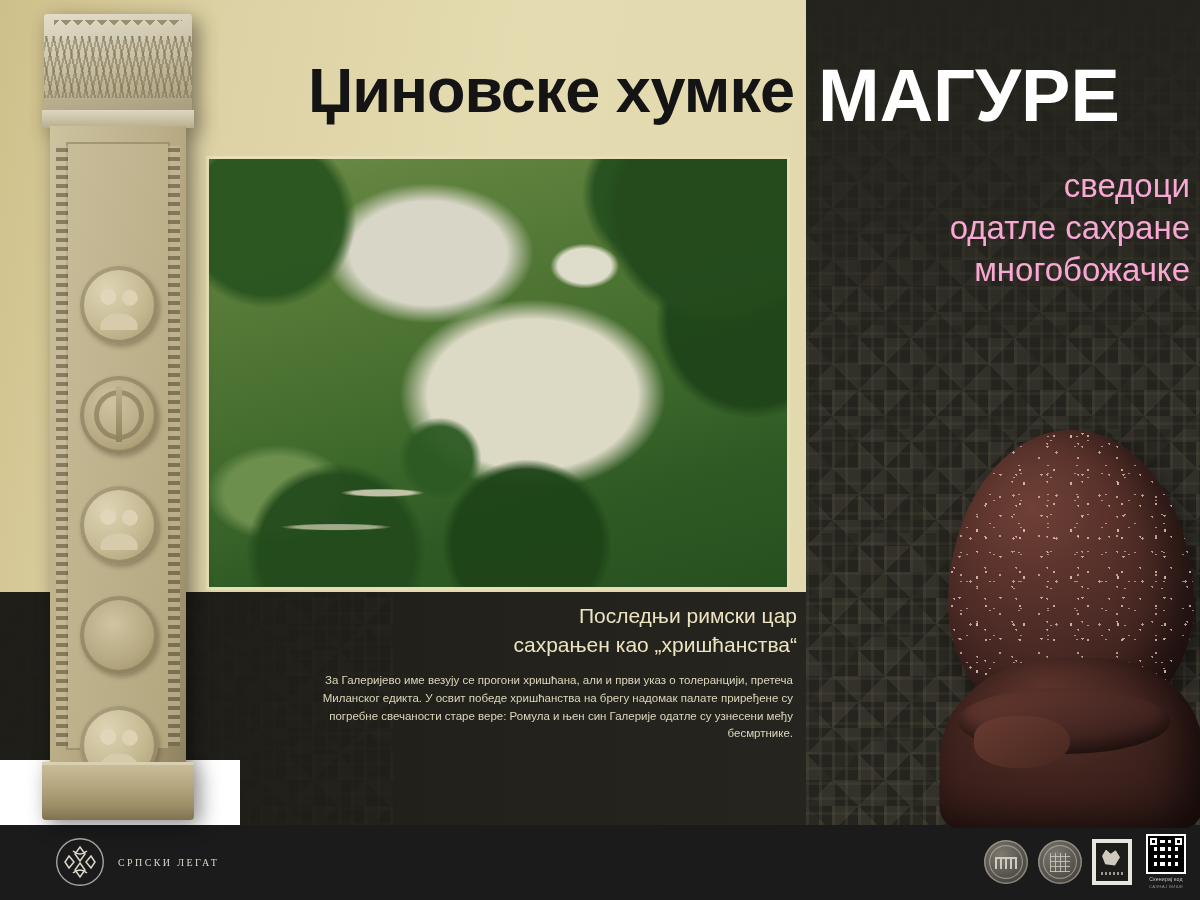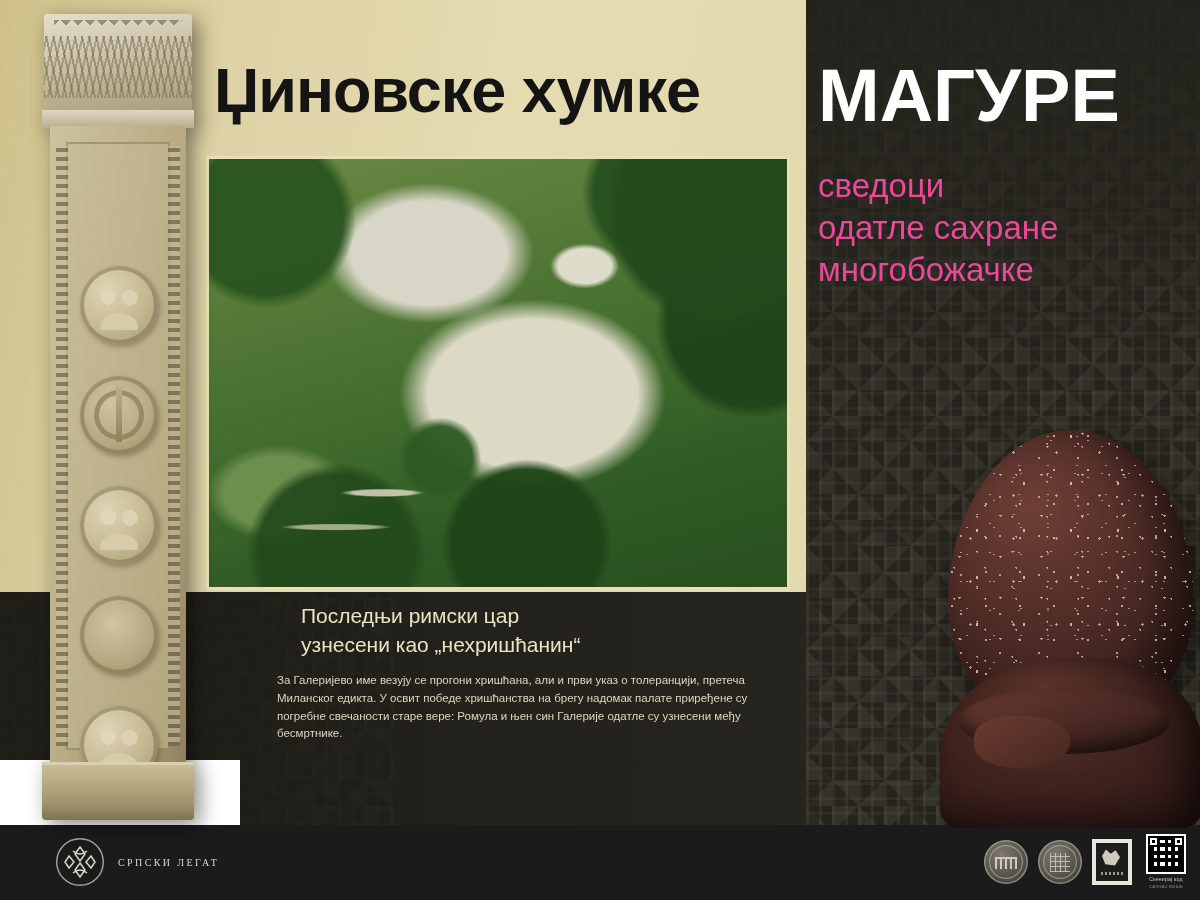--- a/index.html
+++ b/index.html
@@ -4,20 +4,21 @@
 <title>Магуре — Џиновске хумке</title>
 <style>
   html,body{margin:0;padding:0;background:#111;}
   body{font-family:"Liberation Sans","DejaVu Sans",sans-serif;}
 
   .poster{
     position:relative;
     width:1200px;height:900px;
     overflow:hidden;
     background:#2b2a24;
+    text-align:right;
   }
 
   
   .bg-cream{
     position:absolute;left:0;top:0;width:806px;height:592px;
     background:linear-gradient(100deg,#cfc08a 0%,#ddd2a5 26%,#e4dbb0 58%,#e3d9ae 100%);
   }
   .bg-dark-right{
     position:absolute;left:806px;top:0;width:394px;height:900px;
     background:#33312a;
@@ -80,21 +81,21 @@
   }
 
   
   .title-magure{
     position:absolute;left:818px;top:62px;
     font-size:74px;line-height:.92;font-weight:700;color:#ffffff;
     letter-spacing:0px;
   }
   .subtitle{
     position:absolute;left:818px;top:165px;width:372px;
-    font-size:33px;line-height:1.28;font-weight:400;color:#ec4899;
+    font-size:33px;line-height:1.28;font-weight:400;color:#f9a8d4;
   }
   .subtitle div{white-space:nowrap;}
 
   
   .photo-frame{
     position:absolute;left:206px;top:156px;width:578px;height:428px;
     border:3px solid #e7dfb6;
     overflow:hidden;
     background:#4d7b36;
   }
@@ -412,21 +413,21 @@
     <div class="porph-head">
       <div class="porph-speckle"></div>
     </div>
     <div class="porph-shoulder"></div>
     <div class="porph-arm"></div>
     <div class="porph-hand"></div>
   </div>
 
   <div class="lead">
     <div>Последњи римски цар</div>
-    <div>узнесени као „нехришћанин“</div>
+    <div>сахрањен као „хришћанства“</div>
   </div>
 
   <div class="body-copy">
     <p>За Галеријево име везују се прогони хришћана, али и први указ о толеранцији, претеча Миланског едикта. У освит победе хришћанства на брегу надомак палате приређене су погребне свечаности старе вере: Ромула и њен син Галерије одатле су узнесени међу бесмртнике.</p>
   </div>
 
   <div class="brand">
     <div class="brand-mark">
       <svg width="48" height="48" viewBox="0 0 48 48" aria-hidden="true">
         <g fill="none" stroke="#ddd8cc" stroke-width="1.5">

